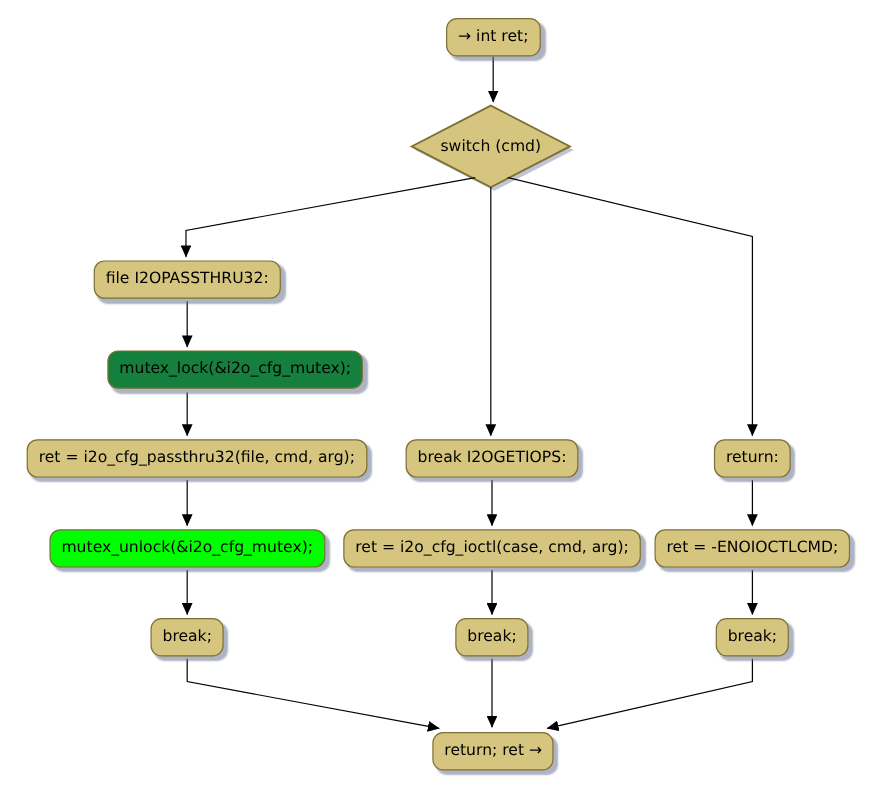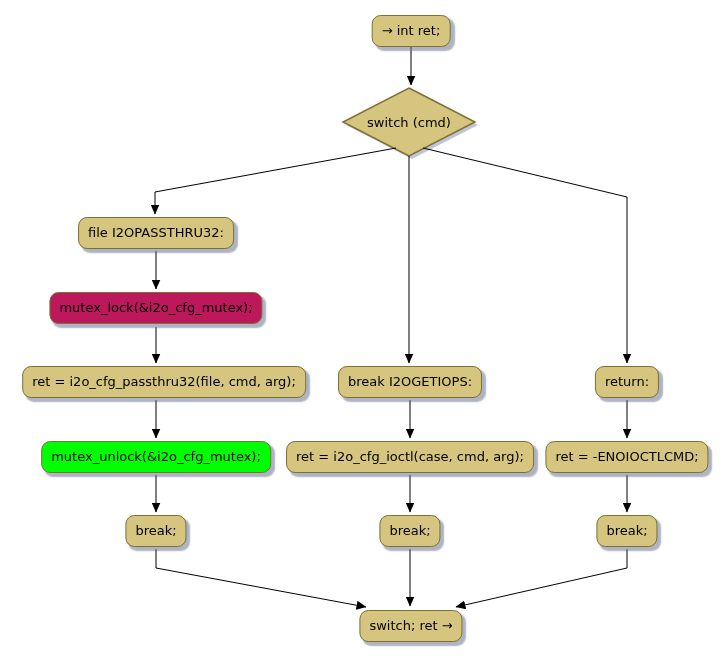--- a/index.html
+++ b/index.html
@@ -19,21 +19,21 @@
     border:1.5px solid #7E6F35;
     border-radius:9px;
     padding:6px 9px 7px 9px;
     font-size:13px;
     line-height:17px;
     color:#000;
     white-space:nowrap;
     box-shadow:3.5px 3.5px 1.5px rgba(107,117,146,0.55);
     z-index:2;
   }
-  .node.red{background:#be185d;}
+  .node.red{background:#15803d;margin-left:40px;}
   .node.green{background:#00FF00;}
   .diamond-label{
     position:absolute;
     transform:translate(-50%,-50%);
     font-size:13px;
     color:#000;
     white-space:nowrap;
     z-index:2;
   }
 </style>
@@ -85,14 +85,14 @@
   <div class="node" style="left:156px;top:515px">break;</div>
 
   <div class="node" style="left:410px;top:366px">break I2OGETIOPS:</div>
   <div class="node" style="left:410px;top:441px">ret = i2o_cfg_ioctl(case, cmd, arg);</div>
   <div class="node" style="left:410px;top:515px">break;</div>
 
   <div class="node" style="left:627px;top:366px">return:</div>
   <div class="node" style="left:627px;top:441px">ret = -ENOIOCTLCMD;</div>
   <div class="node" style="left:627px;top:515px">break;</div>
 
-  <div class="node" style="left:411px;top:610px">switch; ret →</div>
+  <div class="node" style="left:411px;top:610px">return; ret →</div>
 </div>
 
 </body></html>

